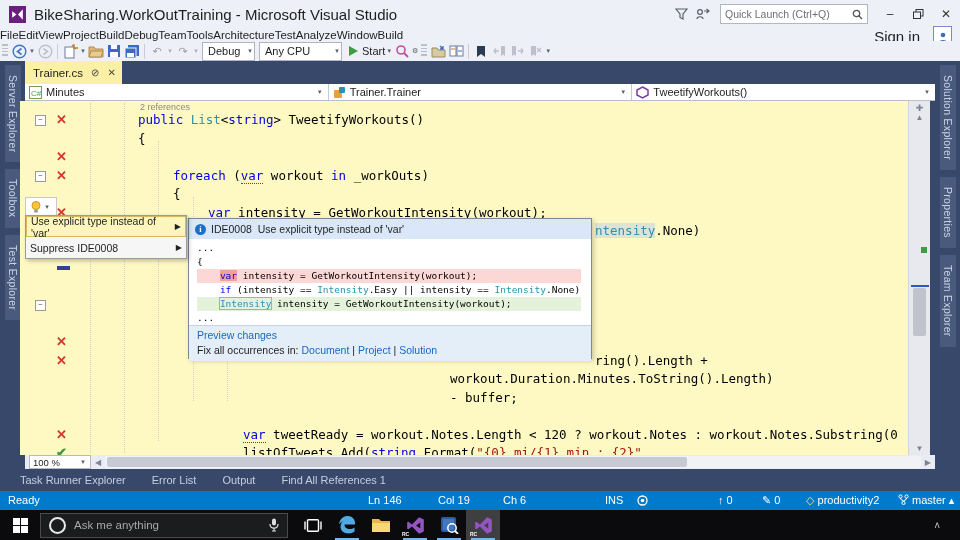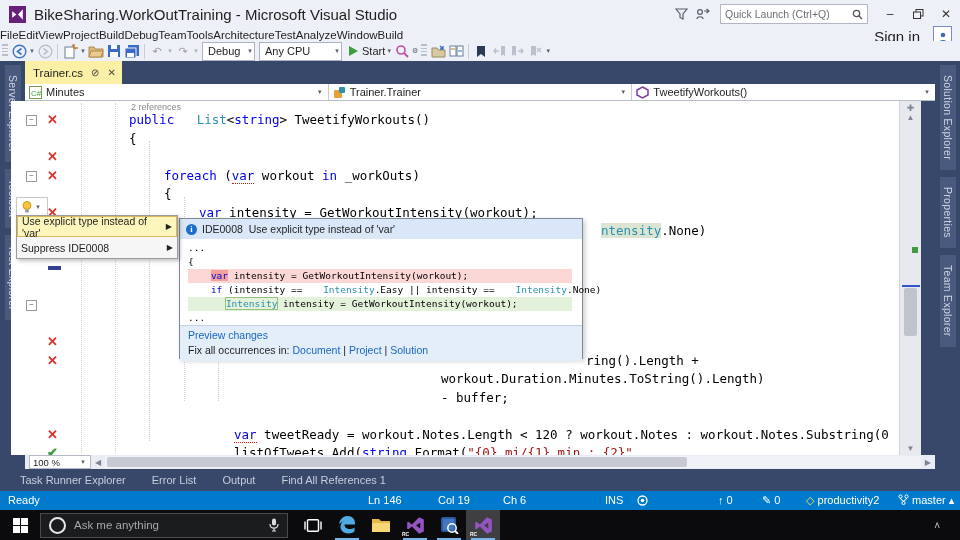--- a/index.html
+++ b/index.html
@@ -34,25 +34,25 @@
   .vtab{writing-mode:vertical-rl;font-size:10.5px;color:#CBD3E2;background:#4A5A7E;padding:10px 2px;margin-bottom:7px;letter-spacing:.3px;}
   
   #tabrow{position:absolute;left:25px;top:61px;width:910px;height:23px;background:#37486B;display:flex;}
   #filetab{height:23px;background:#FBF0A5;display:flex;align-items:center;padding:0 6px 0 8px;font-size:11.5px;color:#1e1e1e;}
   #filetab .tabico{margin-left:8px;font-size:10px;color:#4a4a4a;}
   #navbar{position:absolute;left:25px;top:84px;width:910px;height:17px;background:#fff;border-bottom:1px solid #B9BECB;display:flex;box-sizing:border-box;}
   .navcombo{flex:1;display:flex;align-items:center;font-size:11px;color:#1e1e1e;border-right:1px solid #C6C9D2;padding:0 4px;}
   .navcombo .drop{margin-left:auto;}
   .navico{width:13px;height:13px;margin-right:4px;flex:none;}
   
-  #editor{position:absolute;left:11px;top:101px;width:910px;height:354px;background:#ffffff;overflow:hidden;}
+  #editor{position:absolute;left:20px;top:101px;width:910px;height:354px;background:#fef9c3;overflow:hidden;}
   #code-clip{position:absolute;left:0;top:0;width:888px;height:354px;overflow:hidden;}
   .guide{position:absolute;width:0;border-left:1px dotted #CFCFCF;}
   .cl{position:absolute;height:18px;font-family:"DejaVu Sans Mono",monospace;font-size:12.5px;line-height:18px;color:#000;white-space:pre;}
-  .k{color:#0000E6;} .t{color:#2B91AF;margin-left:15px;} .s{color:#A31515;}
+  .k{color:#0000E6;} .t{color:#2B91AF;} .s{color:#A31515;}
   .sq{border-bottom:1.3px dotted #E51400;padding-bottom:0px;}
   .hl{background:#DCE4D4;}
   #codelens{position:absolute;font-size:9px;color:#888;}
   .glyphX{position:absolute;left:36px;color:#D8342C;font-weight:bold;font-size:13px;line-height:13px;}
   .glyphOK{position:absolute;left:36px;color:#3E9B41;font-weight:bold;font-size:13px;line-height:13px;}
   .glyphBM{position:absolute;left:37px;width:13px;height:4px;background:#33418F;}
   .collapse{position:absolute;left:15px;width:9px;height:9px;border:1px solid #9a9a9a;background:#fff;font-size:8px;line-height:8px;text-align:center;color:#555;}
   
   #bulb{position:absolute;left:5px;top:96px;width:30px;height:18px;background:#fff;border:1px solid #C8C8C8;display:flex;align-items:center;justify-content:center;gap:2px;z-index:6;}
   #qfmenu{position:absolute;left:5px;top:114px;width:160px;background:#F6F6F6;border:1px solid #9B9B9B;box-shadow:2px 2px 4px rgba(0,0,0,.25);z-index:6;}

